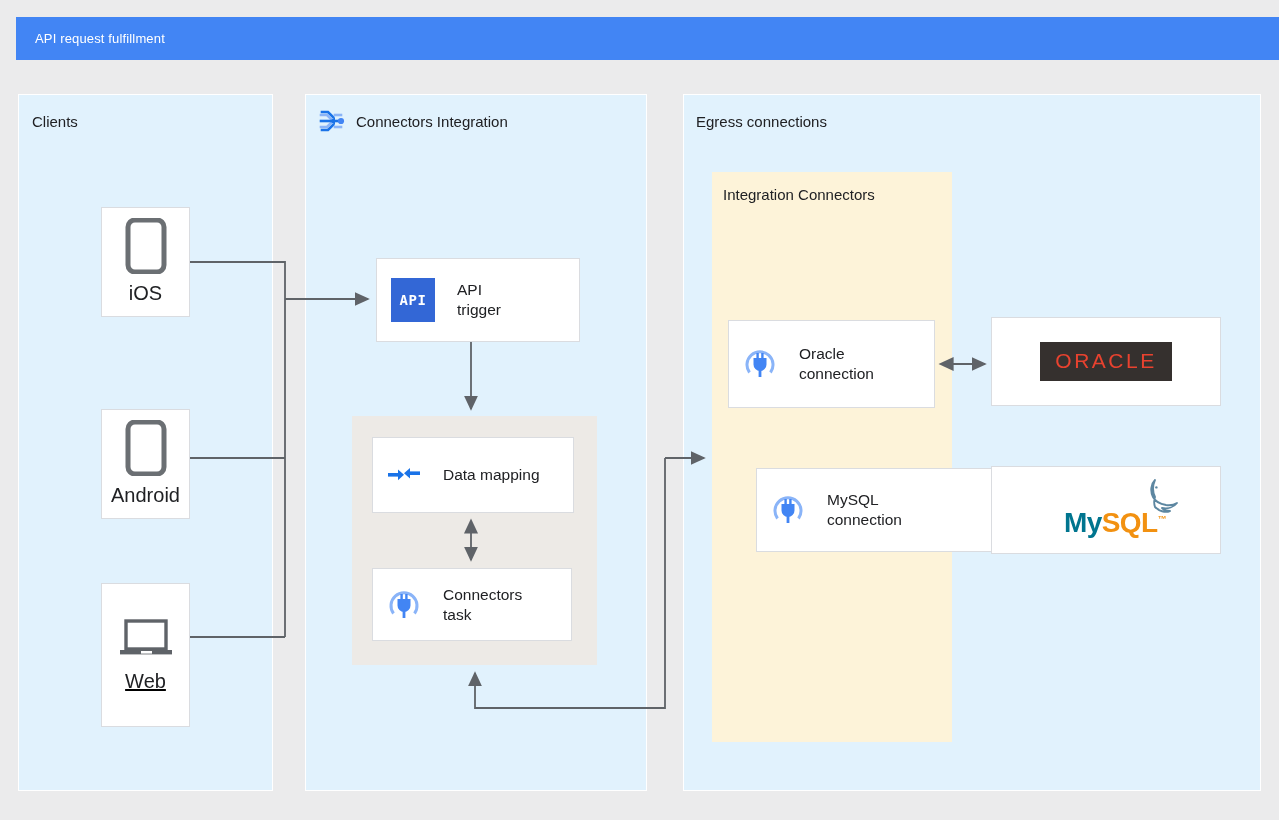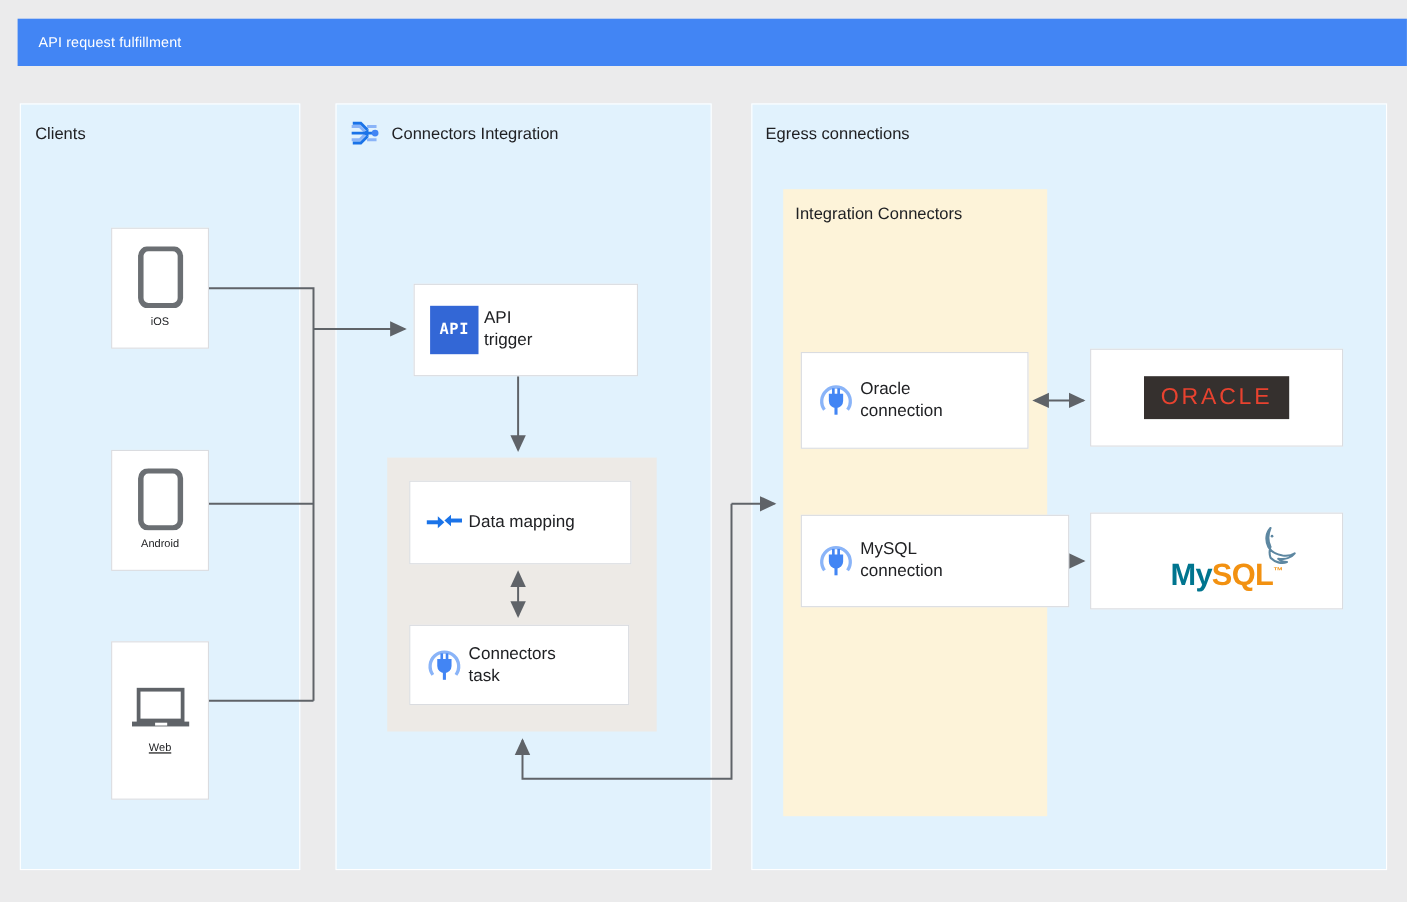--- a/index.html
+++ b/index.html
@@ -78,35 +78,35 @@
     line-height: 1.28;
     white-space: pre-line;
   }
 
   
   .client-card {
     flex-direction: column;
     justify-content: center;
     gap: 7px;
   }
-  .client-card .card-label { font-size: 10px; text-align: center; }
-
-  
-  .task-card { padding-left: 14px; gap: 5px; }
+  .client-card .card-label { font-size: 20px; text-align: center; }
+
+  
+  .task-card { padding-left: 14px; gap: 22px; }
 
   #card-ios     { left: 101px; top: 207px; width: 89px; height: 110px; }
   #card-android { left: 101px; top: 409px; width: 89px; height: 110px; }
   #card-web     { left: 101px; top: 583px; width: 89px; height: 144px; text-decoration: underline; }
 
   #card-apitrigger { left: 376px; top: 258px; width: 204px; height: 84px; }
   #card-datamap    { left: 372px; top: 437px; width: 202px; height: 76px; }
   #card-connectors { left: 372px; top: 568px; width: 200px; height: 73px; }
 
   #card-oracleconn { left: 728px; top: 320px; width: 207px; height: 88px; }
-  #card-mysqlconn  { left: 728px; top: 468px; width: 244px; height: 84px; }
+  #card-mysqlconn  { left: 756px; top: 468px; width: 244px; height: 84px; }
 
   .logo-card {
     justify-content: center;
     background: #ffffff;
     border: 1px solid #dadce0;
   }
   #card-oraclelogo { left: 991px; top: 317px; width: 230px; height: 89px; }
   #card-mysqllogo  { left: 991px; top: 466px; width: 230px; height: 88px; padding-left: 36px; }
 
   

